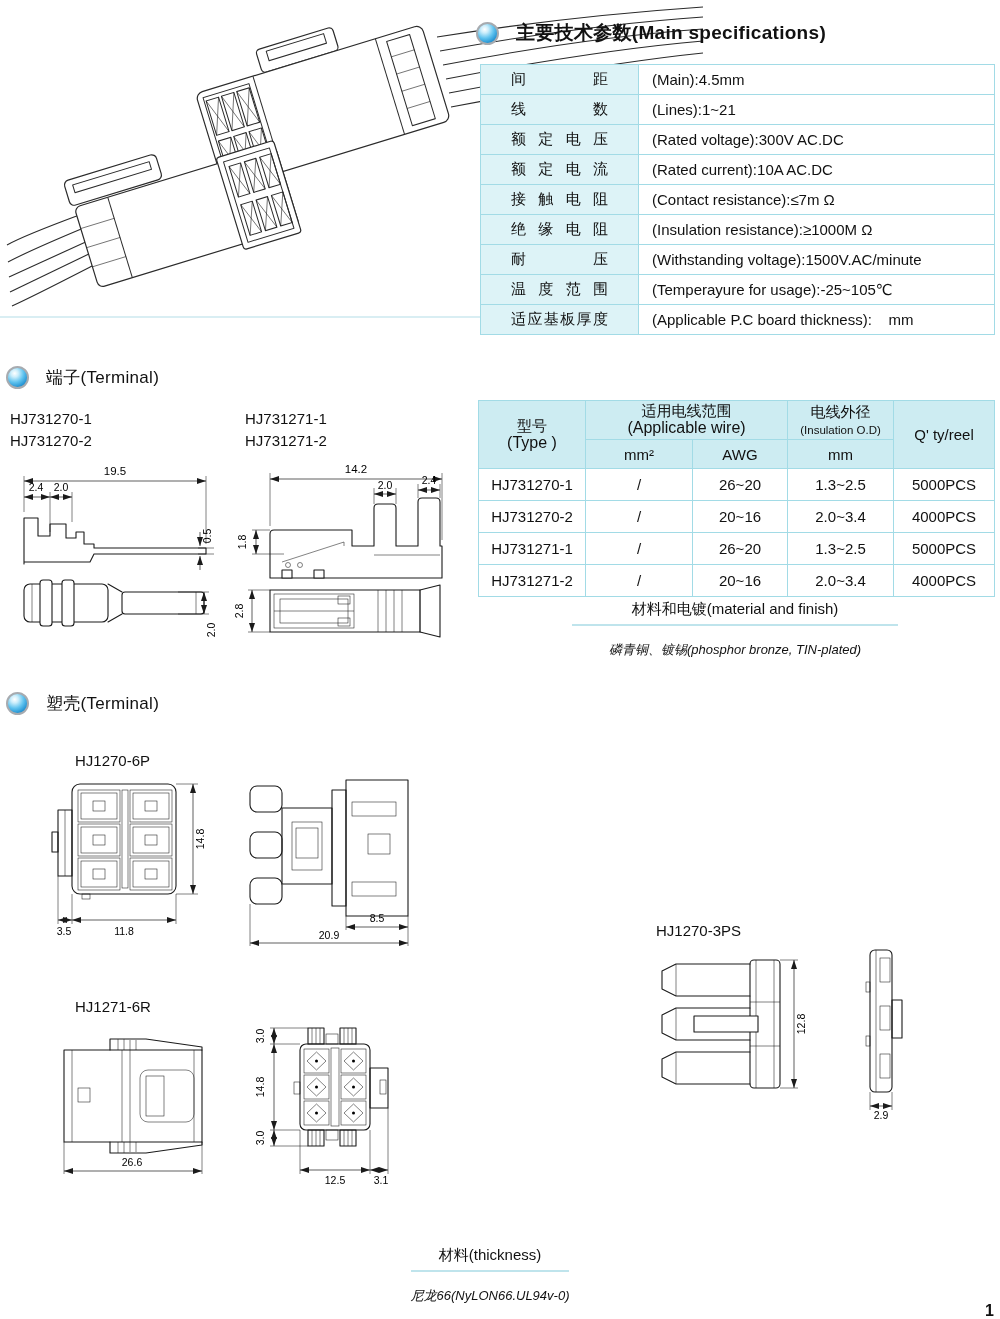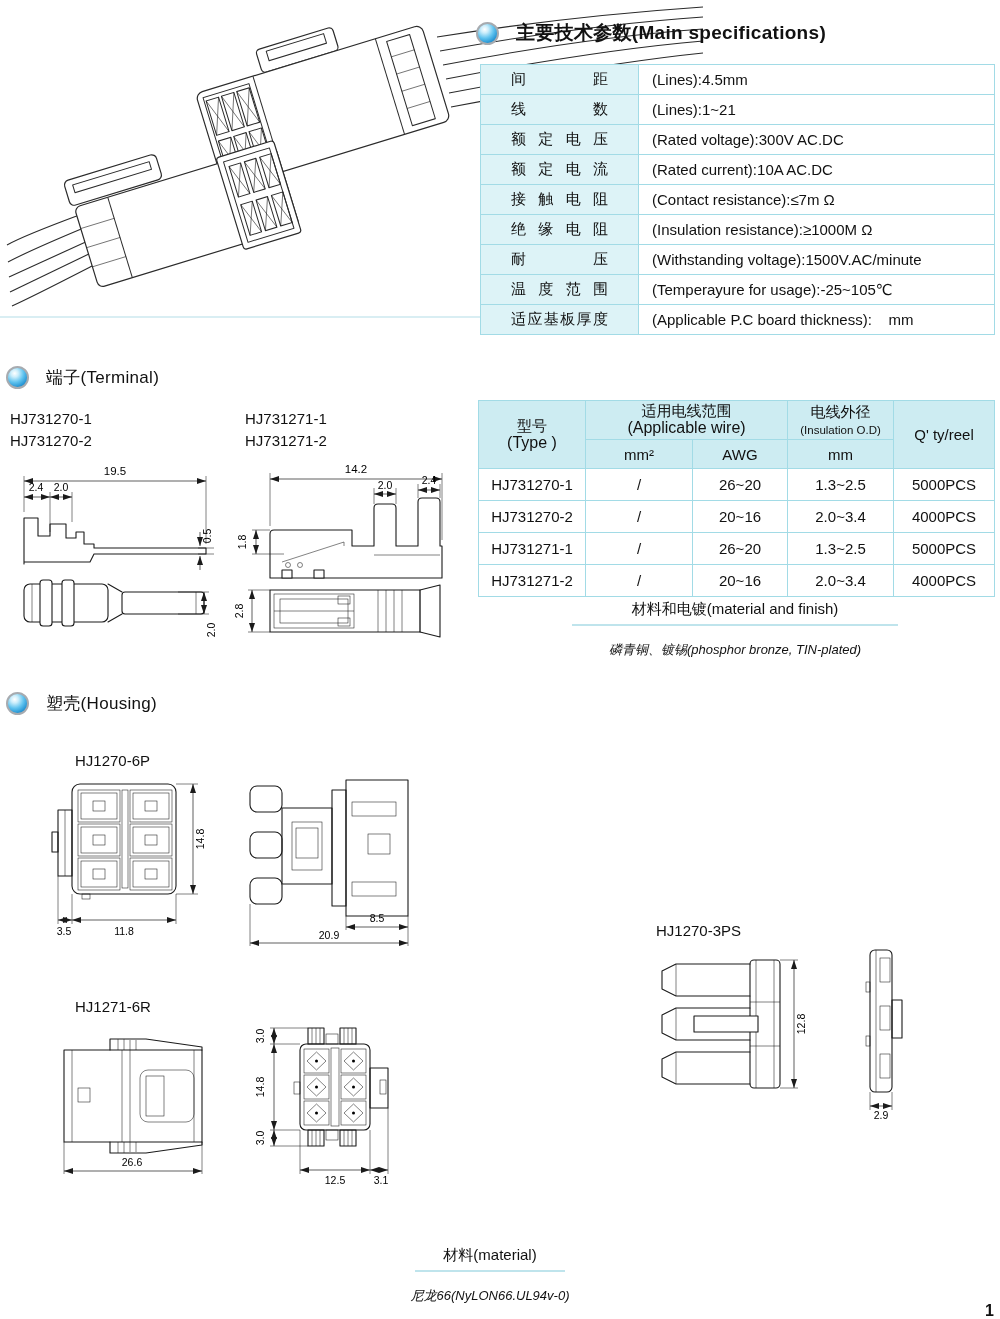--- a/index.html
+++ b/index.html
@@ -139,21 +139,21 @@
     <span class="sphere"></span>
     <span class="t-main">主要技术参数(Main specifications)</span>
   </div>
 
   <table class="spec">
     <tbody>
         <tr>
           <td class="zl">
             <div class="zj">间距</div>
           </td>
-          <td class="zv">(Lines):4.5mm</td>
+          <td class="zv">(Main):4.5mm</td>
         </tr>
     <tr>
           <td class="zl">
             <div class="zj">线数</div>
           </td>
           <td class="zv">(Lines):1~21</td>
         </tr>
     <tr>
           <td class="zl">
             <div class="zj">额定电压</div>
@@ -324,21 +324,21 @@
   </tbody>
     </table>
 
   <div class="matblock" style="left:560px;top:600px;width:350px">
     <div class="mt" style="padding:0 60px 5px 60px">材料和电镀(material and finish)</div>
     <div class="mv">磷青铜、镀锡(phosphor bronze, TIN-plated)</div>
   </div>
 
   <div class="sec-head" style="left:6px;top:692px">
     <span class="sphere"></span>
-    <span class="t-sec">塑壳(Housing)</span>
+    <span class="t-sec">塑壳(Terminal)</span>
   </div>
 
   <div class="h-lbl" style="left:75px;top:752px">HJ1270-6P</div>
 
   <svg style="left:38px;top:772px" width="185" height="172" viewBox="0 0 185 172">
     <rect class="o" x="20" y="38" width="14" height="66"></rect>
     <line class="x" x1="27" y1="38" x2="27" y2="104"></line>
     <rect class="o" x="14" y="60" width="6" height="20"></rect>
     <rect class="o" x="34" y="12" width="104" height="110" rx="8"></rect>
     <rect class="x" x="84" y="18" width="6" height="98"></rect>
@@ -486,19 +486,19 @@
     <rect class="x" x="28" y="112" width="10" height="24"></rect>
     <rect class="o" x="40" y="58" width="10" height="38"></rect>
     <rect class="x" x="14" y="40" width="4" height="10"></rect>
     <rect class="x" x="14" y="94" width="4" height="10"></rect>
     <path class="x" d="M18,150 V168 M40,150 V168"></path>
     <line class="d" x1="18" y1="164" x2="40" y2="164" marker-start="url(#mk)" marker-end="url(#mk)"></line>
     <text x="29" y="177" text-anchor="middle">2.9</text>
   </svg>
 
   <div class="matblock" style="left:335px;top:1246px;width:310px">
-    <div class="mt">材料(material)</div>
+    <div class="mt">材料(thickness)</div>
     <div class="mv">尼龙66(NyLON66.UL94v-0)</div>
   </div>
 
   <div class="pageno">1</div>
 
 </div>
 
 </body></html>

